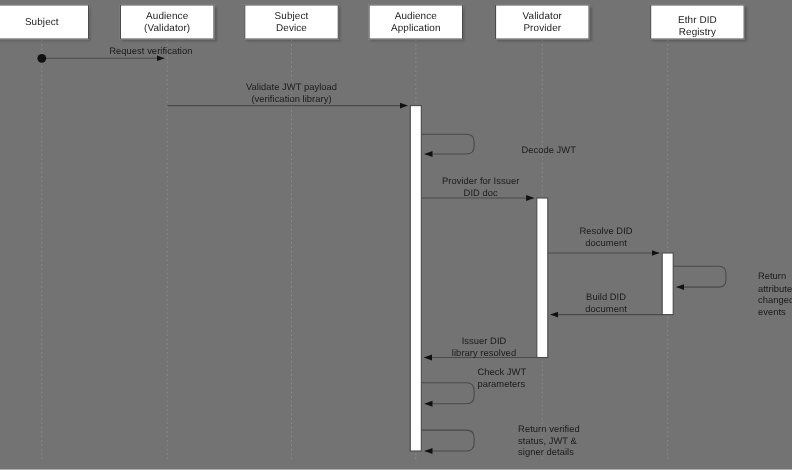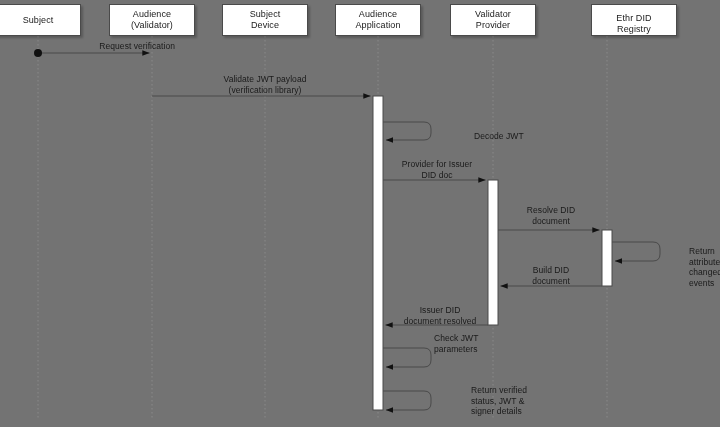--- a/index.html
+++ b/index.html
@@ -151,21 +151,21 @@
       <div class="msg-label leftaligned" style="left: 434px; top: 131px; padding-left: 40px;">Decode JWT</div>
       <div class="msg-label centered" style="left: 437px; top: 159px; width: 160px;">Provider for Issuer
 DID doc</div>
       <div class="msg-label centered" style="left: 551px; top: 205px; width: 160px;">Resolve DID
 document</div>
       <div class="msg-label leftaligned" style="left: 661px; top: 246px; margin-left: 28px;">Return attribute
 changed events</div>
       <div class="msg-label centered" style="left: 551px; top: 265px; width: 160px;">Build DID
 document</div>
       <div class="msg-label centered" style="left: 440px; top: 305px; width: 160px;">Issuer DID
-document resolved</div>
+library resolved</div>
       <div class="msg-label leftaligned" style="left: 434px; top: 333px;">Check JWT
 parameters</div>
       <div class="msg-label leftaligned" style="left: 434px; top: 385px; margin-left: 37px;">Return verified
 status, JWT &amp;
 signer details</div>
     </div>
 
 </div>
 
 </body></html>

